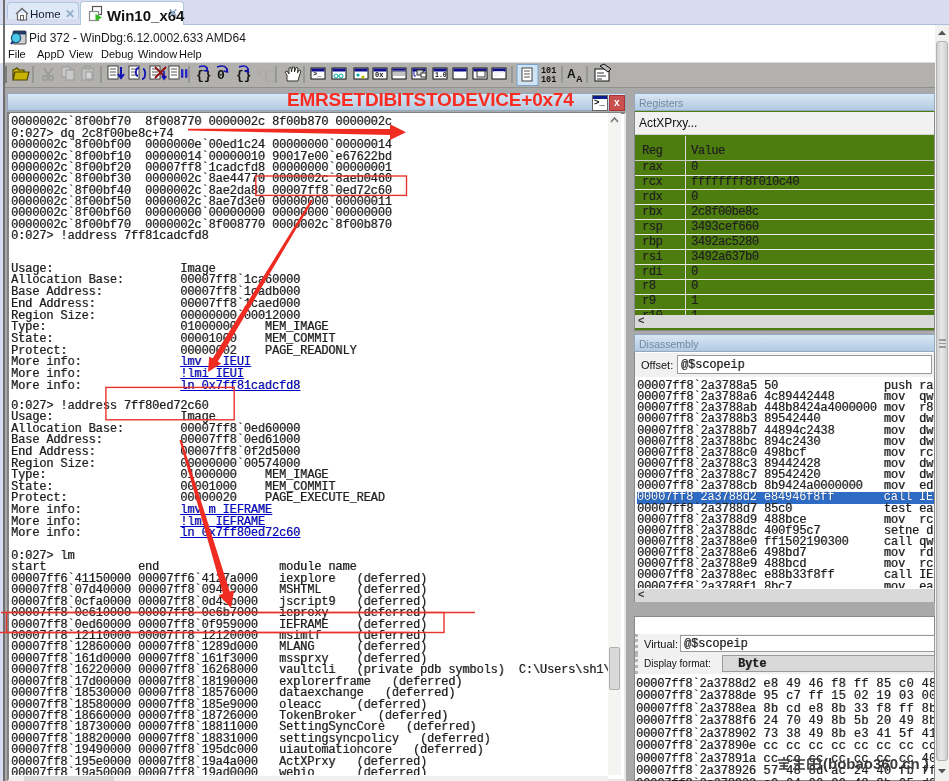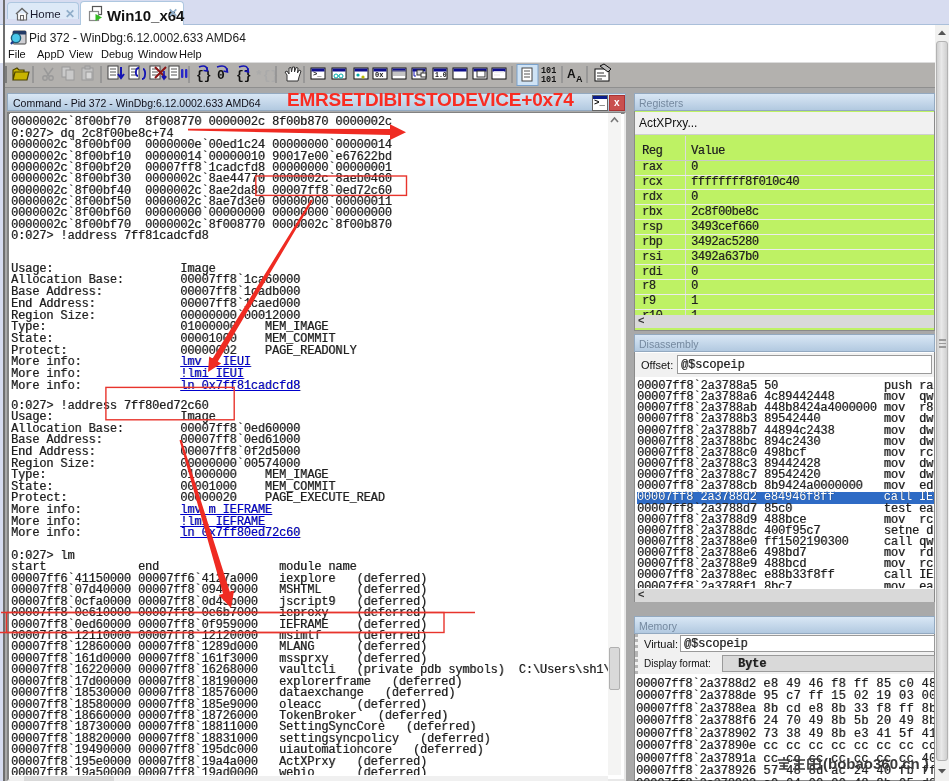--- a/index.html
+++ b/index.html
@@ -164,21 +164,20 @@
       <line x1="592" y1="13" x2="601" y2="13" stroke="#333"></line>
       <line x1="592" y1="16" x2="597" y2="16" stroke="#333"></line>
       <path d="M595 3 L603 9 L606 6 L599 1 Z" fill="#bbb" stroke="#111"></path>
 </svg>
 </div>
 
 <div class="abs" style="left:5px;top:88px;width:944px;height:693px;background:#a9a9a9;"></div>
 
 <div class="abs" style="left:7px;top:93px;width:619px;height:688px;">
   <div class="ttl abs" style="left:0;top:0;width:619px;height:18px;">
-    <span class="abs ttltx" style="left:5px;top:3px;color:#10101a;">Command - Pid 372 - WinDbg:6.12.0002.633 AMD64</span>
 
     <div class="abs" style="left:584px;top:1px;width:16px;height:16px;background:#fff;border:1px solid #666;">
       <div class="abs" style="left:0;top:0;width:14px;height:3px;background:#0a1d8c;"></div>
       <span class="abs" style="left:1px;top:2px;font-family:'Liberation Mono',monospace;font-size:9px;font-weight:bold;color:#000;">&gt;_</span>
     </div>
     <div class="abs" style="left:601px;top:1px;width:16px;height:16px;background:#c9504e;border:1px solid #a33;">
       <span class="abs" style="left:4px;top:1px;font-size:10px;font-weight:bold;color:#fff;">x</span>
     </div>
   </div>
 
@@ -246,21 +245,21 @@
         <path d="M2 7 L5.5 3 L9 7" fill="none" stroke="#777" stroke-width="1.6"></path>
       </svg>
     <div class="abs" style="left:1px;top:534px;width:11px;height:43px;background:#d9d9d9;border:1px solid #b0b0b0;border-radius:2px;"></div>
   </div>
 
   <div class="abs" style="left:3px;top:683px;width:598px;height:5px;background:#f0f0f0;">
     <div class="abs" style="left:14px;top:0;width:90px;height:5px;background:#d9d9d9;"></div>
   </div>
 </div>
 
-<div class="abs" style="left:634px;top:93px;width:301px;height:238px;background:#bef264;border:1px solid #8a8a8a;">
+<div class="abs" style="left:634px;top:93px;width:301px;height:238px;background:#4d7c0f;border:1px solid #8a8a8a;">
   <div class="ttl abs" style="left:-1px;top:-1px;width:301px;height:18px;">
     <span class="abs ttltx" style="left:4px;top:3px;color:#75899f;">Registers</span>
   </div>
   <div class="abs" style="left:0;top:18px;width:299px;height:23px;background:#f1f1f1;border-bottom:1px solid #cfcfcf;">
     <span class="abs" style="left:4px;top:4px;font-size:12px;color:#111;">ActXPrxy...</span>
   </div>
   <div class="abs" style="left:0;top:42px;width:299px;height:179px;overflow:hidden;">
     <div class="abs" style="left:50px;top:0;width:1px;height:179px;background:#dcdcdc;"></div>
     <div class="abs" style="left:0;top:23.6px;width:299px;height:1px;background:#c9c9c9;"></div>
     <div class="abs" style="left:0;top:38.5px;width:299px;height:1px;background:#ececec;"></div>
@@ -333,23 +332,20 @@
 00007ff8`2a3788e9 488bcd           mov  rcx,rbp
 00007ff8`2a3788ec e88b33f8ff       call IEFRAME!Ordinal240
 00007ff8`2a3788f1 8bc7             mov  eax,edi</div>
   </div>
   <div class="abs" style="left:0;top:254px;width:299px;height:13px;background:#d9d9d9;">
     <span class="abs" style="left:3px;top:-1px;font-size:11px;font-weight:bold;color:#333;">&lt;</span>
   </div>
 </div>
 
 <div class="abs" style="left:634px;top:616px;width:301px;height:165px;background:#fff;border:1px solid #8a8a8a;">
-  <div class="ttl abs" style="left:-1px;top:-1px;width:301px;height:18px;">
-    <span class="abs ttltx" style="left:4px;top:3px;color:#75899f;">Memory</span>
-  </div>
   <div class="abs" style="left:0;top:17px;width:299px;height:20px;background:#f1f1f1;border-left:3px dotted #b5b5b5;">
     <span class="abs" style="left:6px;top:4px;font-size:11px;color:#111;">Virtual:</span>
     <div class="abs" style="left:42px;top:1px;width:255px;height:17px;background:#fff;border:1px solid #9a9a9a;">
       <span class="abs mono" style="left:3px;top:1px;">@$scopeip</span>
     </div>
   </div>
   <div class="abs" style="left:0;top:37px;width:299px;height:20px;background:#f1f1f1;border-left:3px dotted #b5b5b5;">
     <span class="abs" style="left:6px;top:4px;font-size:10px;color:#111;">Display format:</span>
     <div class="abs" style="left:84px;top:1px;width:213px;height:17px;background:#d9d9d9;border:1px solid #9a9a9a;">
       <span class="abs mono" style="left:15px;top:1px;font-weight:bold;">Byte</span>

